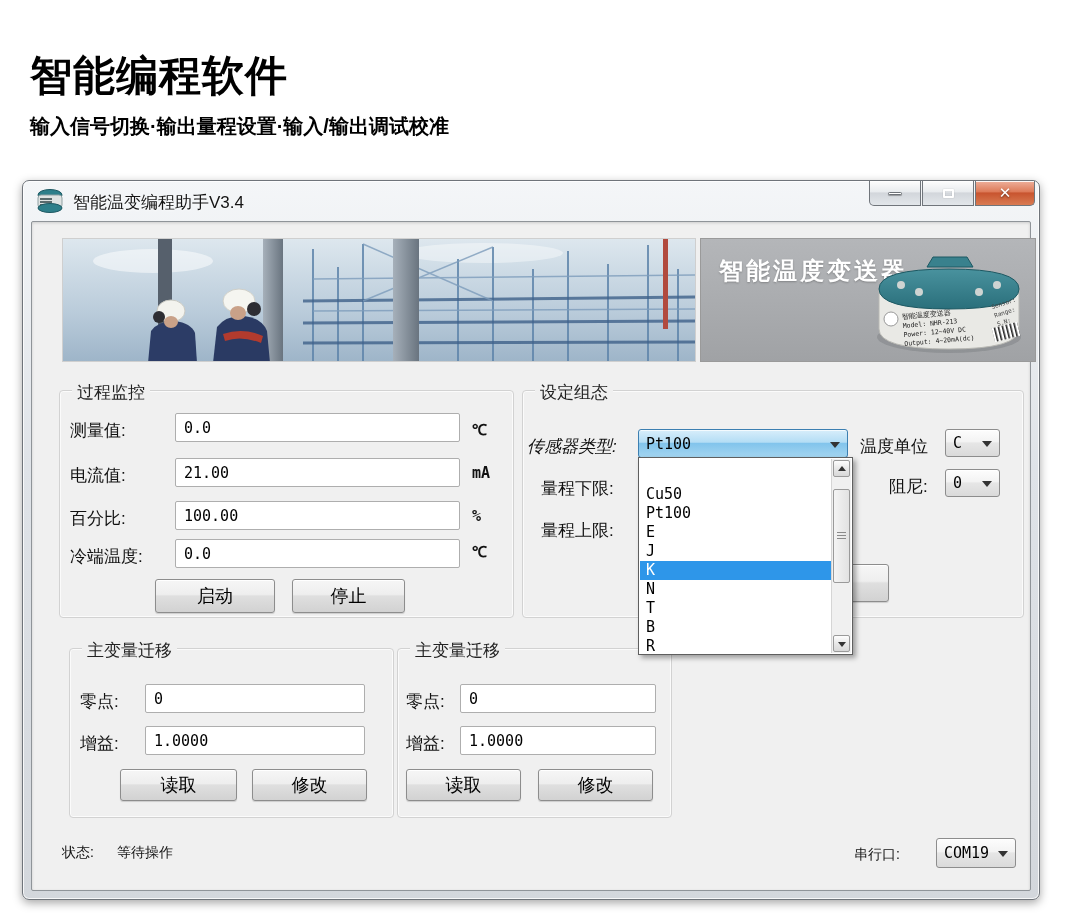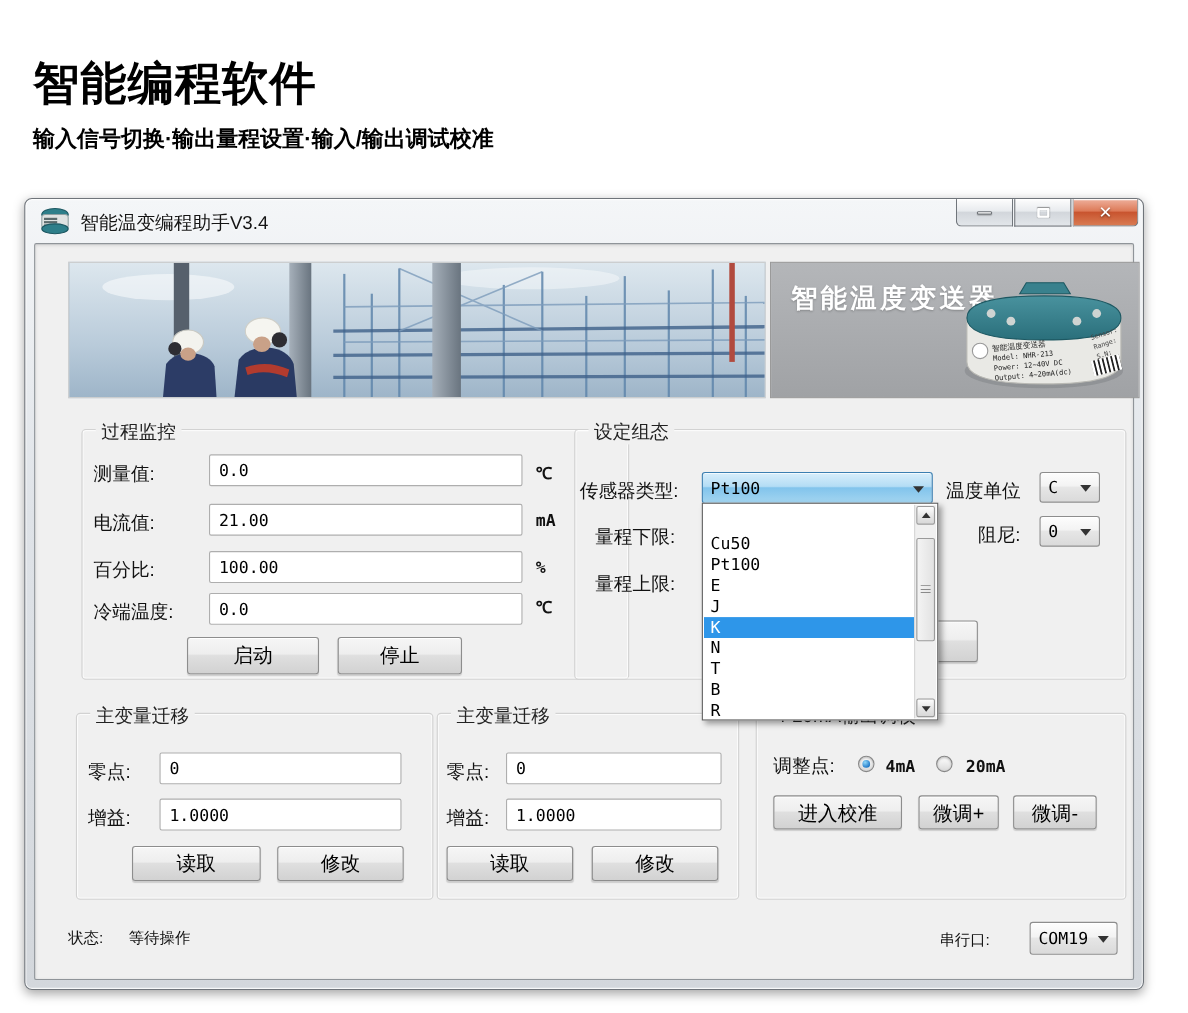--- a/index.html
+++ b/index.html
@@ -230,41 +230,41 @@
             <g transform="rotate(-18 146 70)" font-family="DejaVu Sans Mono, monospace" fill="#444">
               <text x="128" y="58" font-size="6">Sensor:</text>
               <text x="128" y="67" font-size="6">Range:</text>
               <text x="128" y="76" font-size="6">S.N:</text>
             </g>
             <rect x="126" y="80" width="26" height="14" fill="url(#bc)" transform="rotate(-14 139 87)"></rect>
           </svg>
         </div>
       </div>
 
-      <div class="grp" style="left:42px; top:168px; width:498px; height:228px;">
+      <div class="grp" style="left:27px; top:168px; width:455px; height:228px;">
         <span class="grp-title">过程监控</span>
         <span class="lab" style="left:10px; top:28px;">测量值:</span>
         <input class="tin" style="left: 115px; top: 22px; width: 285px; height: 29px;" readonly="" value="0.0">
         <span class="unit" style="left:412px; top:28px;">℃</span>
         <span class="lab" style="left:10px; top:73px;">电流值:</span>
         <input class="tin" style="left: 115px; top: 67px; width: 285px; height: 29px;" readonly="" value="21.00">
         <span class="unit" style="left:412px; top:73px;">mA</span>
         <span class="lab" style="left:10px; top:116px;">百分比:</span>
         <input class="tin" style="left: 115px; top: 110px; width: 285px; height: 29px;" readonly="" value="100.00">
         <span class="unit" style="left:412px; top:116px;">%</span>
         <span class="lab" style="left:10px; top:154px;">冷端温度:</span>
         <input class="tin" style="left: 115px; top: 148px; width: 285px; height: 29px;" readonly="" value="0.0">
         <span class="unit" style="left:412px; top:150px;">℃</span>
         <div class="btn" style="left:95px; top:188px; width:120px; height:34px;">启动</div>
         <div class="btn" style="left:232px; top:188px; width:113px; height:34px;">停止</div>
       </div>
 
       <div class="grp" style="left:490px; top:168px; width:502px; height:228px;">
         <span class="grp-title">设定组态</span>
-        <span class="lab" style="left:4px; top:44px;">传感器类型:</span>
+        <span class="lab" style="left:4px; top:44px;font-style:italic;">传感器类型:</span>
         <div class="combo focus" style="left:115px; top:38px; width:210px; height:29px;">
           <span class="val">Pt100</span>
           <span class="arr"></span>
         </div>
         <span class="lab" style="left:337px; top:44px;">温度单位</span>
         <div class="combo" style="left:422px; top:38px; width:55px; height:28px;">
           <span class="val">C</span>
           <span class="arr"></span>
         </div>
         <span class="lab" style="left:18px; top:86px;">量程下限:</span>
@@ -310,31 +310,20 @@
       <div class="grp" style="left:365px; top:426px; width:275px; height:170px;">
         <span class="grp-title">主变量迁移</span>
         <span class="lab" style="left:8px; top:41px;">零点:</span>
         <input class="tin" style="left: 62px; top: 35px; width: 196px; height: 29px;" value="0">
         <span class="lab" style="left:8px; top:83px;">增益:</span>
         <input class="tin" style="left: 62px; top: 77px; width: 196px; height: 29px;" value="1.0000">
         <div class="btn" style="left:8px; top:120px; width:115px; height:32px;">读取</div>
         <div class="btn" style="left:140px; top:120px; width:115px; height:32px;">修改</div>
       </div>
 
-      <div class="grp" style="left:655px; top:426px; width:337px; height:170px;">
-        <span class="grp-title">4-20mA输出调校</span>
-        <span class="lab" style="left:15px; top:36px;">调整点:</span>
-        <span class="radio checked" style="left:92px; top:38px;"></span>
-        <span class="unit" style="left:117px; top:39px;">4mA</span>
-        <span class="radio" style="left:163px; top:38px;"></span>
-        <span class="unit" style="left:190px; top:39px;">20mA</span>
-        <div class="btn" style="left:15px; top:74px; width:117px; height:31px;">进入校准</div>
-        <div class="btn" style="left:147px; top:74px; width:73px; height:31px;">微调+</div>
-        <div class="btn" style="left:233px; top:74px; width:76px; height:31px;">微调-</div>
-      </div>
 
       <span class="status-text" style="left:30px; top:622px;">状态:</span>
       <span class="status-text" style="left:85px; top:622px;">等待操作</span>
       <span class="status-text" style="left:822px; top:624px;">串行口:</span>
       <div class="combo" style="left:904px; top:616px; width:80px; height:30px;">
         <span class="val">COM19</span>
         <span class="arr"></span>
       </div>
 
     </div>

